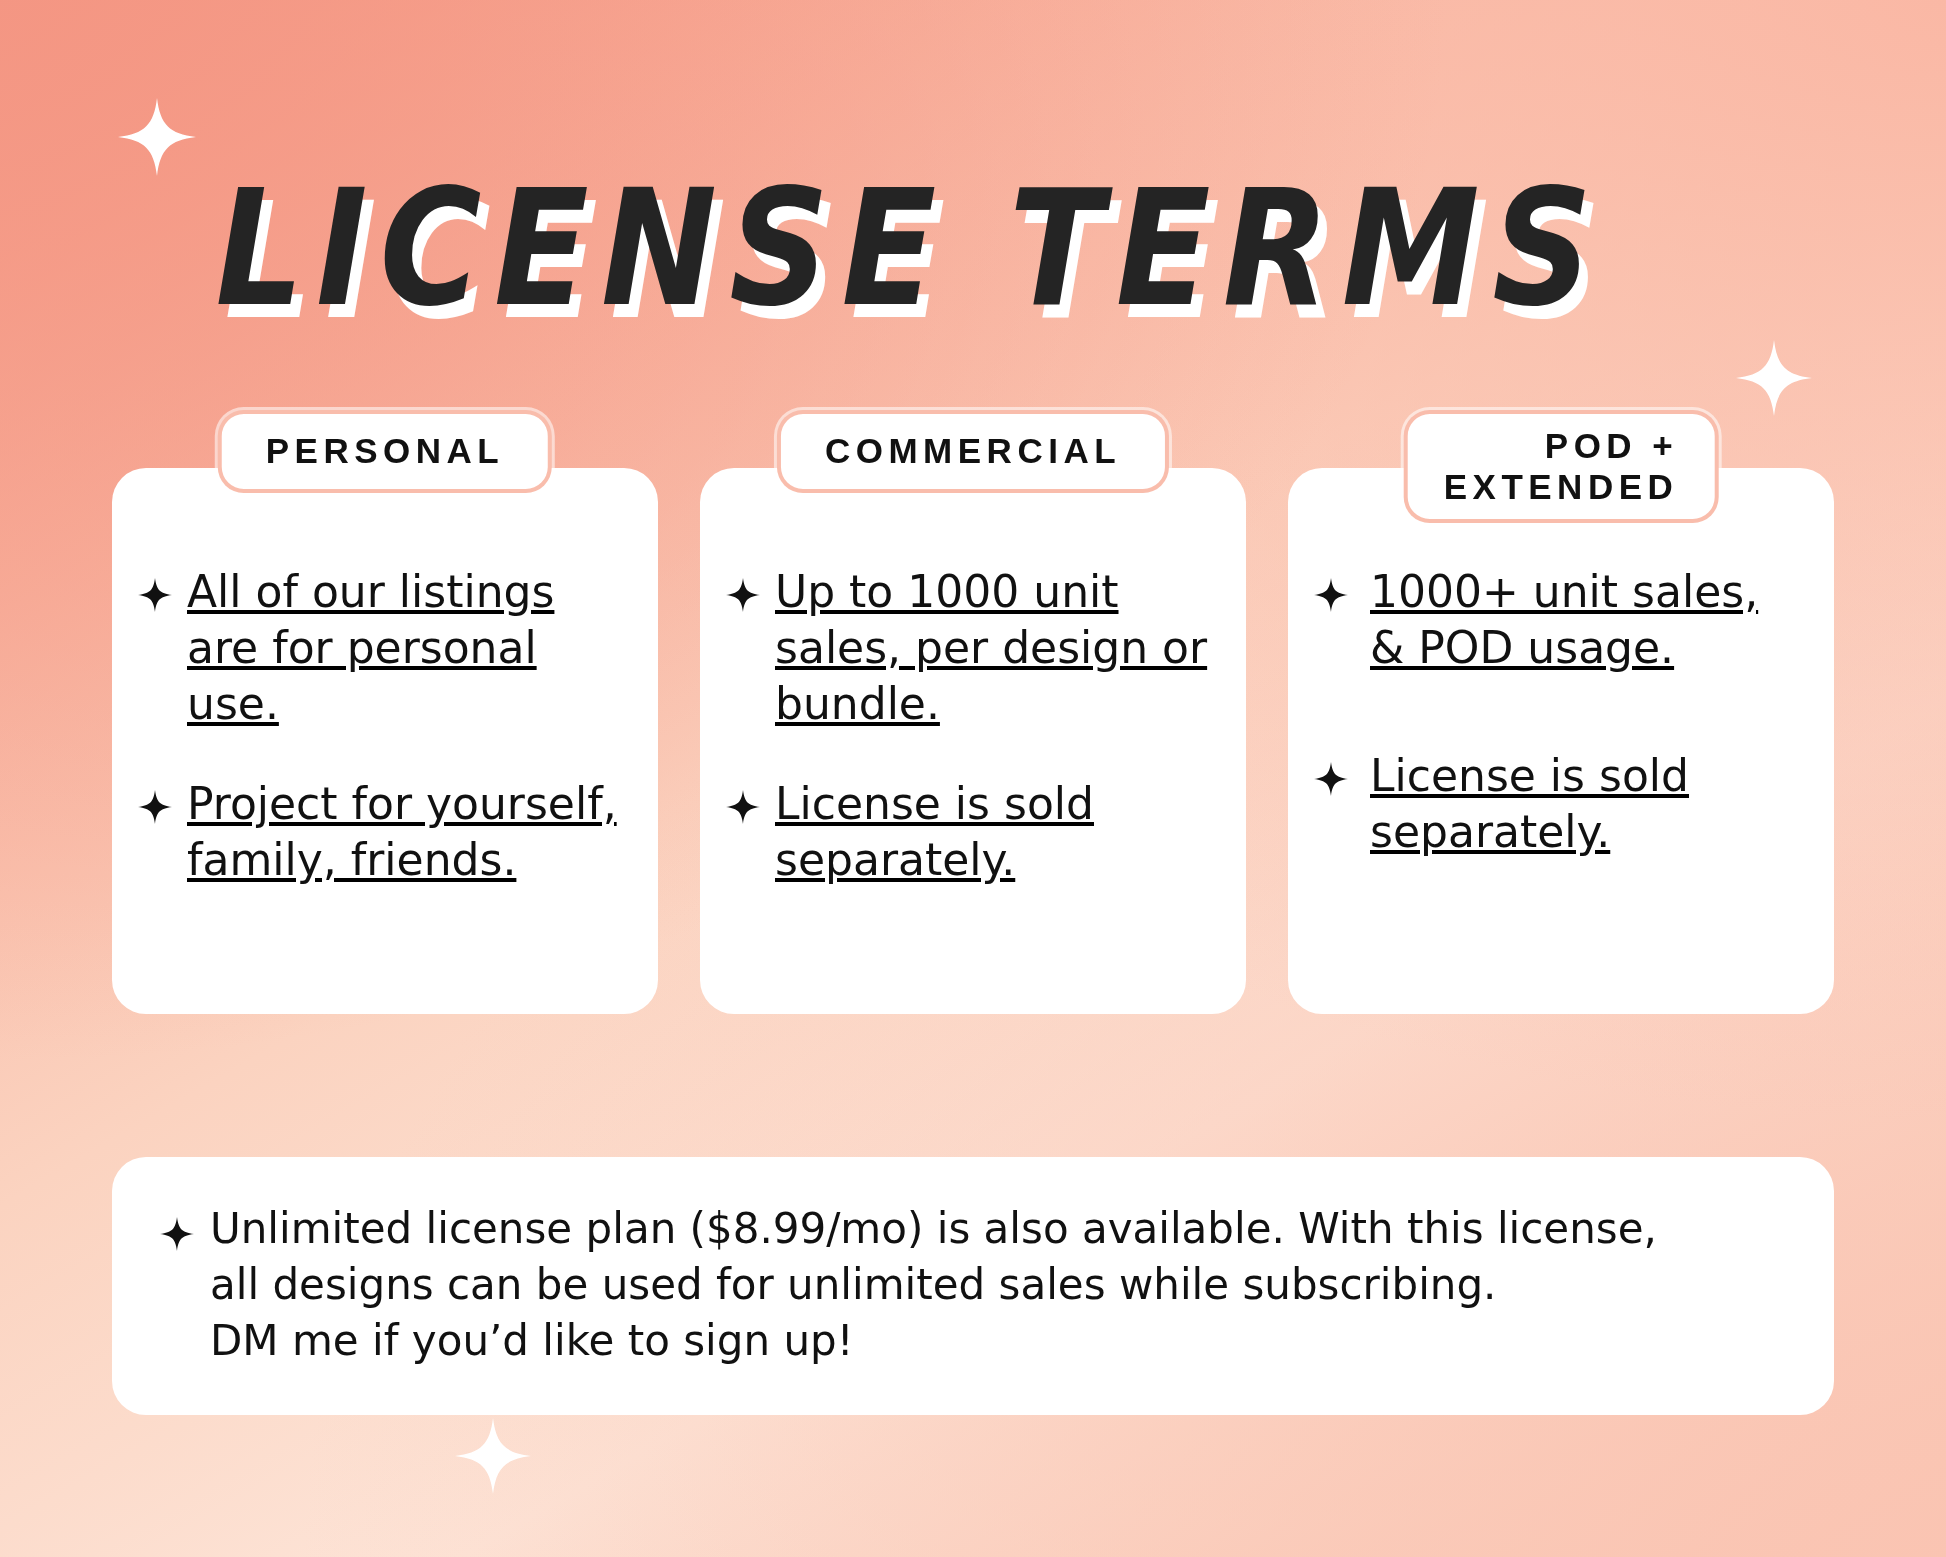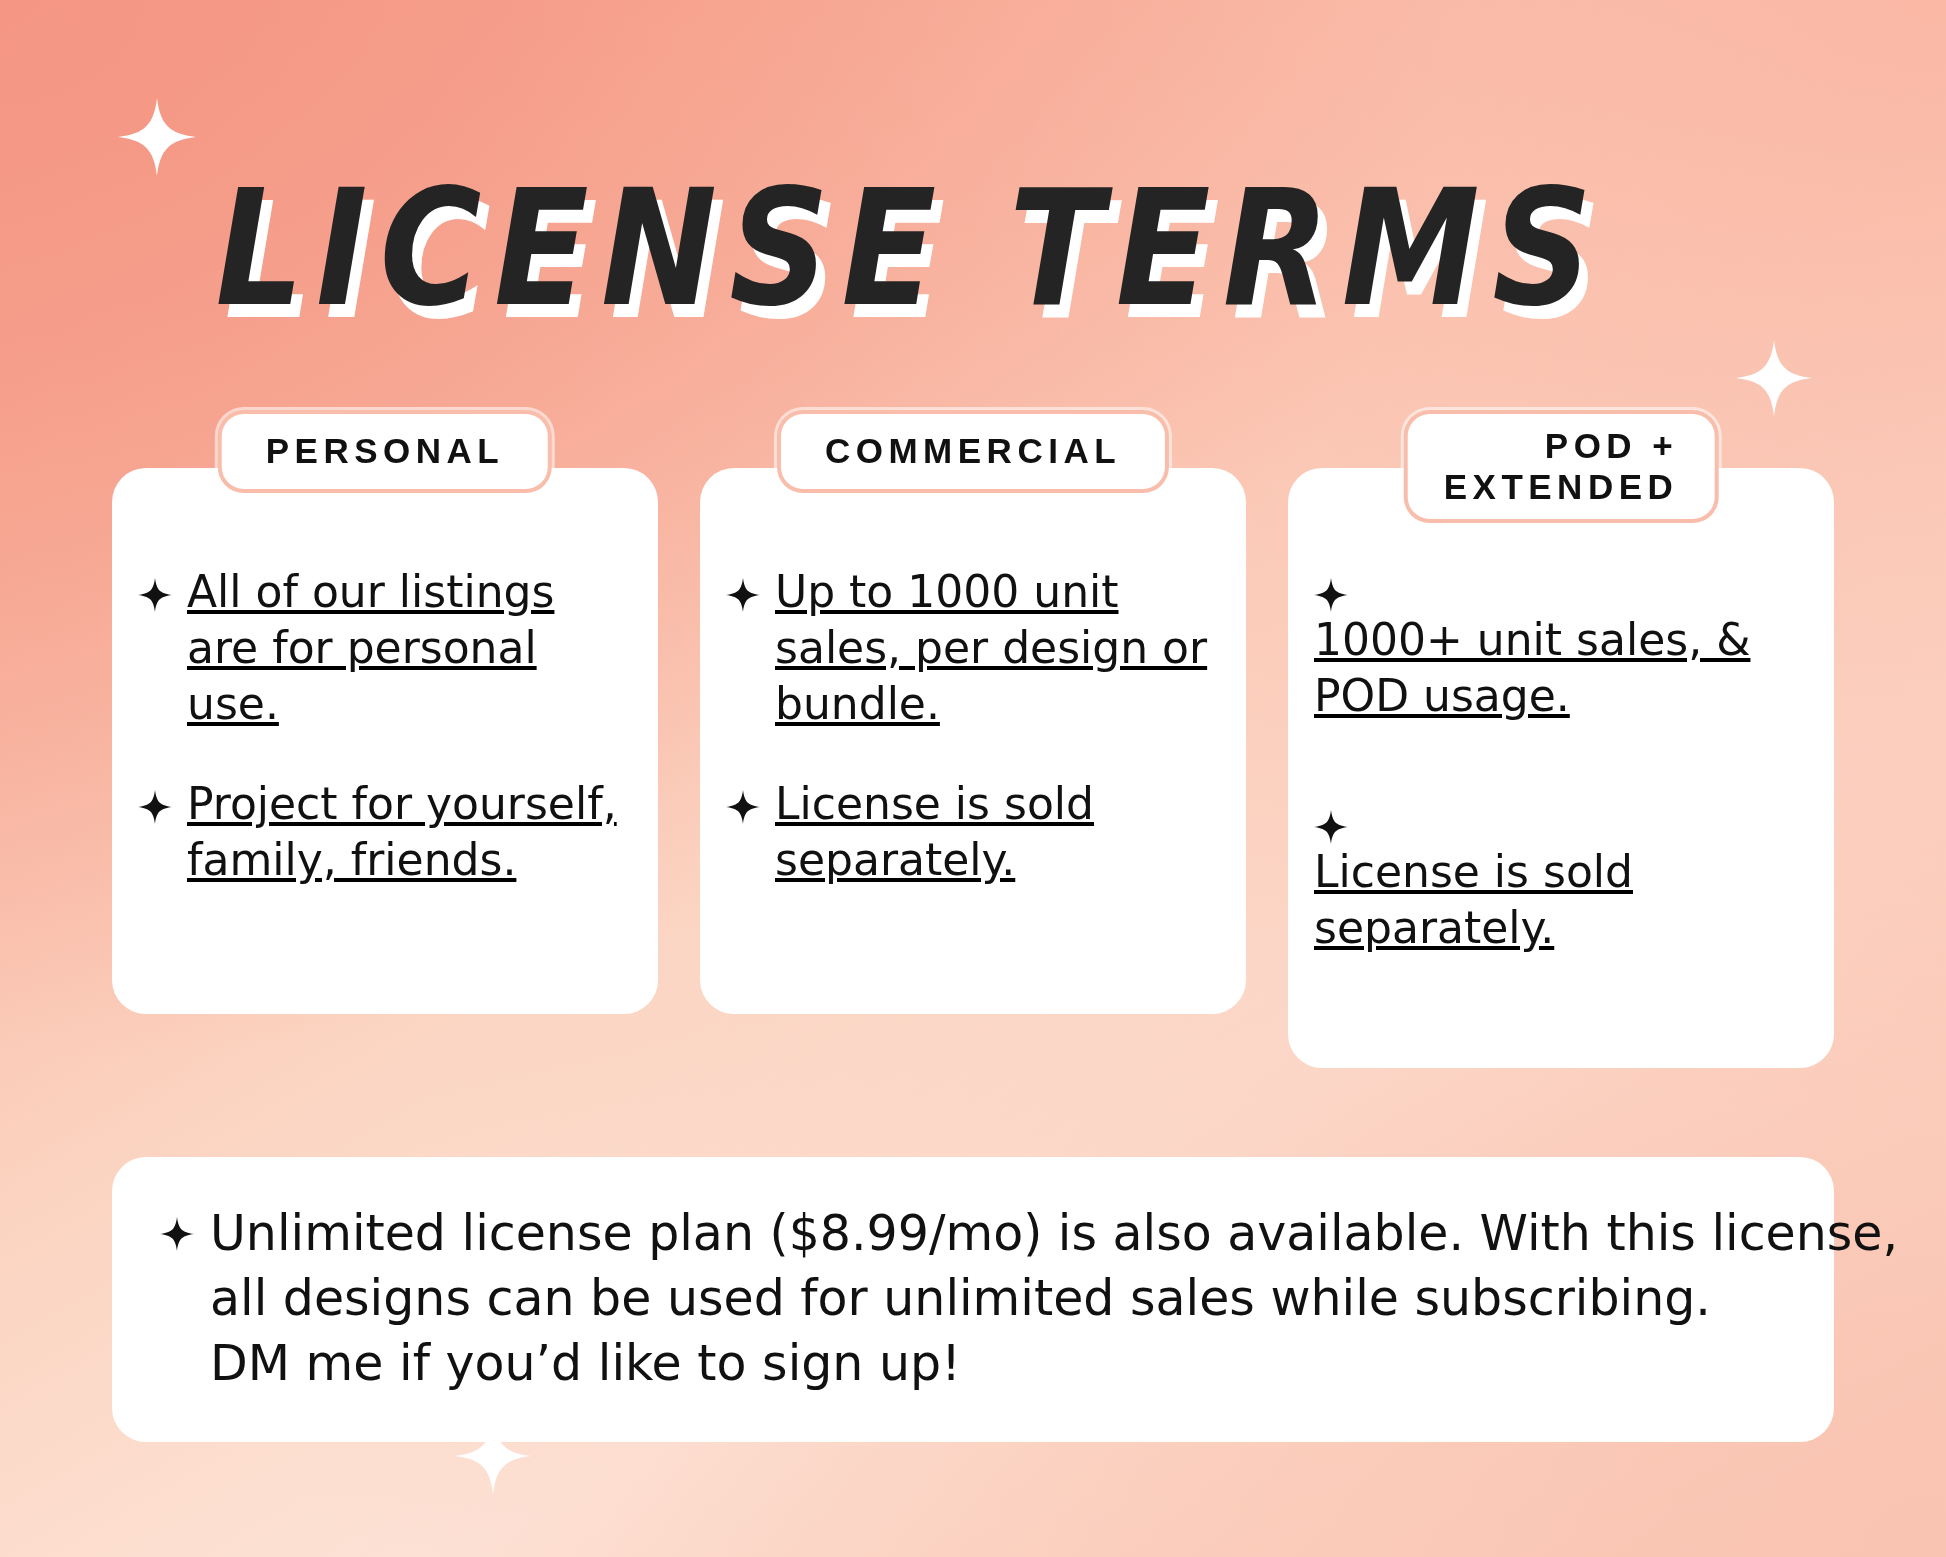--- a/index.html
+++ b/index.html
@@ -121,21 +121,21 @@
   ul.bullets li:last-child { margin-bottom: 0; }
   .bullet-star {
     flex: 0 0 auto;
     width: 34px;
     height: 34px;
     margin-right: 15px;
     margin-top: 14px;
   }
   .bullet-text { display: block; }
 
-  .tier-3 ul.bullets li { margin-bottom: 72px; flex-direction: column; }
+  .tier-3 ul.bullets li { margin-bottom: 72px; }
   .tier-3 .bullet-star { margin-right: 22px; }
 
   
   #banner {
     position: absolute;
     left: 112px;
     top: 1157px;
     width: 1722px;
     background: #FFFFFF;
     border-radius: 34px;
@@ -146,21 +146,21 @@
   }
   #banner .bullet-star {
     width: 34px;
     height: 34px;
     margin-right: 16px;
     margin-top: 16px;
   }
   .banner-text {
     font-family: "DejaVu Sans", sans-serif;
     font-weight: 400;
-    font-size: 49px;
+    font-size: 42px;
     line-height: 1.33;
     color: #111111;
   }
   .banner-line { display: block; white-space: nowrap; }
 </style>
 </head>
 <body>
 
 <div id="poster">
 

